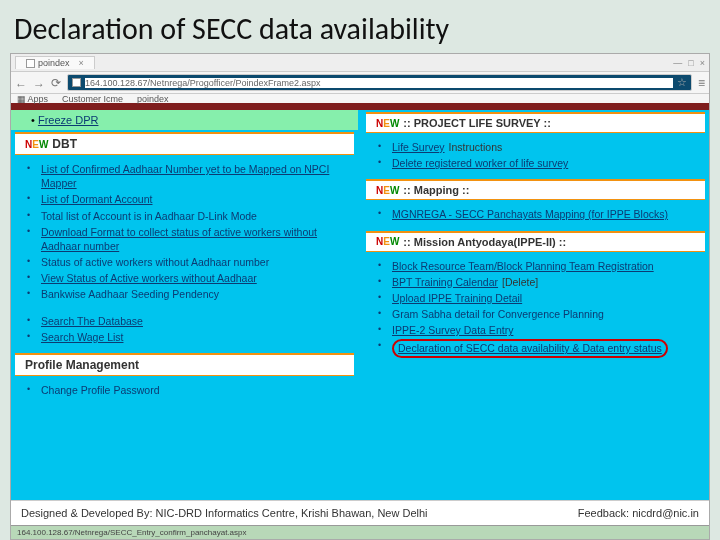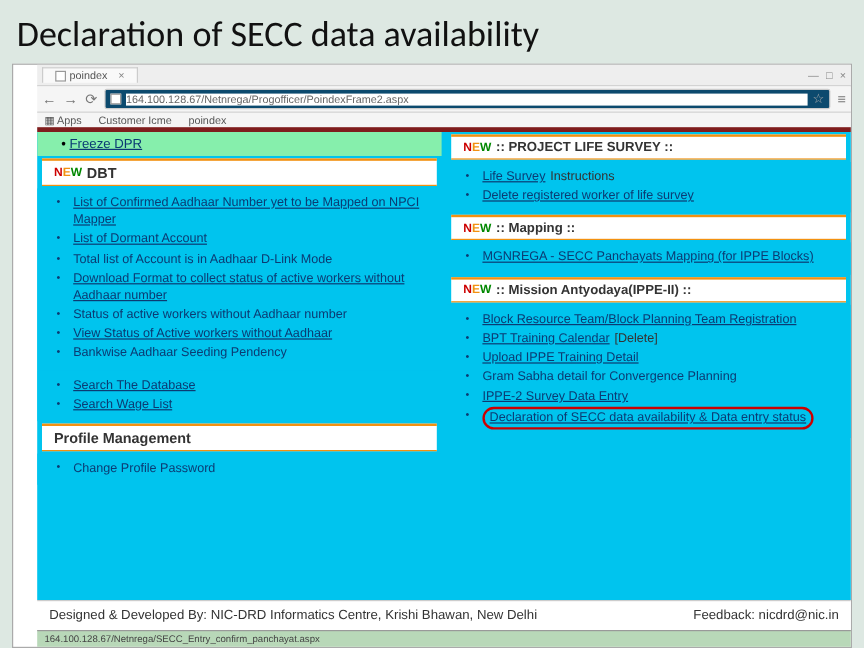--- a/index.html
+++ b/index.html
@@ -1,28 +1,28 @@
 <!DOCTYPE html>
 <html><head>
 <meta charset="utf-8">
 <style>
   * { margin:0; padding:0; box-sizing:border-box; }
   body { font-family: Arial, sans-serif; background:#111; width:720px; height:540px; overflow:hidden; }
   .slide { background:#dde8e2; width:720px; height:540px; display:flex; flex-direction:column; }
   .title { font-size:30px; font-family:Calibri,Arial,sans-serif; padding:10px 14px 6px 14px; color:#111; }
-  .browser { background:#fff; margin:0 10px 0 10px; flex:1; border:1px solid #aaa; display:flex; flex-direction:column; font-size:10px;padding-left:20px; }
+  .browser { background:#fff; margin:0 10px 0 10px; flex:1; border:1px solid #aaa; display:flex; flex-direction:column; font-size:10px; }
   .tabbar { background:#eee; border-bottom:1px solid #ccc; padding:2px 4px; display:flex; align-items:center; gap:4px; height:18px; }
   .tab { background:#f9f9f9; border:1px solid #ccc; border-bottom:none; padding:1px 10px; font-size:9px; color:#555; display:flex; align-items:center; gap:3px;}
   .tab .x { margin-left:6px; color:#888; }
   .toolbar { background:#f5f5f5; border-bottom:1px solid #ccc; padding:3px 4px; display:flex; align-items:center; gap:6px; height:22px;}
   .navbtn { color:#777; font-size:12px; cursor:default; }
   .addrwrap { flex:1; display:flex; align-items:center; background:#0c4a6e; border:1px solid #ccc; border-radius:2px; padding:1px 4px; gap:4px; }
   .addrwrap input { flex:1; border:none; font-size:9px; outline:none; color:#666;}
   .star { color:#aaa; font-size:11px; }
-  .bm { background:#f5f5f5; border-bottom:4px solid #7f1d1d; padding:2px 6px; display:flex; gap:14px; font-size:9px; color:#555; height:16px; align-items:center;}
+  .bm { background:#f5f5f5; border-bottom:7px solid #7f1d1d; padding:2px 6px; display:flex; gap:14px; font-size:9px; color:#555; height:16px; align-items:center;}
   .content { flex:1; background:#00c4ee; display:flex; overflow:hidden; }
   .col { flex:1; display:flex; flex-direction:column; }
   .col.left { margin-right:2px; }
   .col.right { margin-left:2px; }
   .freezebar { background:#86efac; padding:4px 20px; font-size:11px; }
   .freezebar a { color:#0b3b73; text-decoration:underline; }
   .sectionhead { background:#fff; border-top:2px solid #f29111; border-bottom:1px solid #f29111; padding:3px 10px; margin:2px 4px; display:flex; align-items:center; gap:4px; }
   .sectionhead .new { font-weight:bold; font-size:10px; }
   .sectionhead .new .n { color:#cc0000; } .sectionhead .new .e { color:#f29111; } .sectionhead .new .w { color:#008800; }
   .sectionhead .headtxt { font-weight:bold; color:#333; font-size:12px; }

